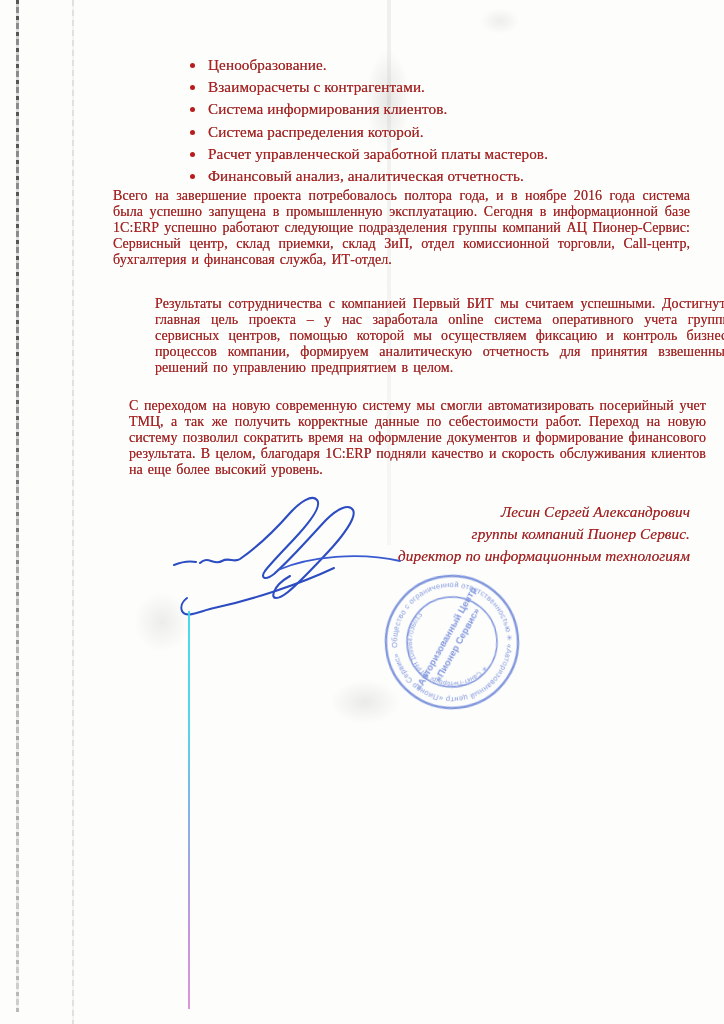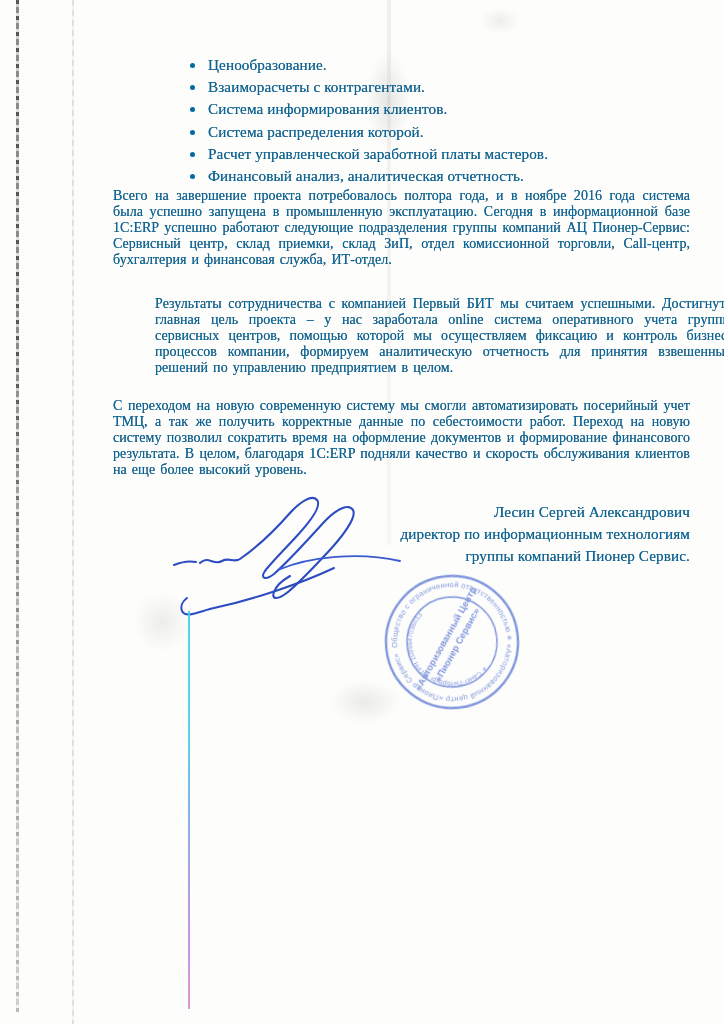--- a/index.html
+++ b/index.html
@@ -5,21 +5,21 @@
   html,body{margin:0;padding:0;}
   body{
     width:724px;height:1024px;
     background:#ffffff;
     font-family:"Liberation Serif","DejaVu Serif",serif;
     overflow:hidden;
   }
   .page{
     position:relative;width:724px;height:1024px;
     background:#fdfdfc;
-    color:#0369a1;
+    color:#b91c1c;
   }
   
   .edge-line{
     position:absolute;left:16px;top:0;width:3px;height:1012px;
     background:repeating-linear-gradient(to bottom,
       rgba(40,40,40,.78) 0 4px, rgba(120,120,120,.35) 4px 7px,
       rgba(70,70,70,.62) 7px 13px, rgba(150,150,150,.28) 13px 16px);
     -webkit-mask-image:linear-gradient(to bottom,#000 0 35%,rgba(0,0,0,.55) 70%,rgba(0,0,0,.4) 100%);
     mask-image:linear-gradient(to bottom,#000 0 35%,rgba(0,0,0,.55) 70%,rgba(0,0,0,.4) 100%);
   }
@@ -55,24 +55,24 @@
     font-size:15.2px;line-height:22.2px;letter-spacing:.1px;
   }
   ul.bullets li{padding-left:2px;}
   .para{
     position:absolute;left:113px;width:577px;
     font-size:14px;line-height:16px;
     text-align:justify;letter-spacing:.05px;word-spacing:1.5px;
   }
   .p1{top:188px;}
   .p2{top:296px;margin-left:42px;}
-  .p3{top:398px;}
+  .p3{top:398px;margin-left:16px;}
   .sig-block{
     position:absolute;right:34px;top:501px;width:420px;
-    font-size:15.2px;line-height:21.8px;text-align:right;letter-spacing:.1px;
+    font-size:15.2px;line-height:21.8px;text-align:right;letter-spacing:.1px;font-style:italic;
   }
 
   
   .signature{position:absolute;left:160px;top:478px;width:260px;height:150px;
     filter:blur(.3px);}
   .stamp{position:absolute;left:382px;top:572px;width:140px;height:140px;
     filter:blur(.45px);opacity:.85;transform:rotate(-6deg);}
   .stamp text{font-family:"Liberation Sans","DejaVu Sans",sans-serif;}
 </style>
 </head>
@@ -96,22 +96,22 @@
     <li>Расчет управленческой заработной платы мастеров.</li>
     <li>Финансовый анализ, аналитическая отчетность.</li>
   </ul>
 
   <div class="para p1 scan-text">Всего на завершение проекта потребовалось полтора года, и в ноябре 2016 года система была успешно запущена в промышленную эксплуатацию. Сегодня в информационной базе 1C:ERP успешно работают следующие подразделения группы компаний АЦ Пионер-Сервис: Сервисный центр, склад приемки, склад ЗиП, отдел комиссионной торговли, Call-центр, бухгалтерия и финансовая служба, ИТ-отдел.</div>
   <div class="para p2 scan-text">Результаты сотрудничества с компанией Первый БИТ мы считаем успешными. Достигнута главная цель проекта – у нас заработала online система оперативного учета группы сервисных центров, помощью которой мы осуществляем фиксацию и контроль бизнес-процессов компании, формируем аналитическую отчетность для принятия взвешенных решений по управлению предприятием в целом.</div>
   <div class="para p3 scan-text">С переходом на новую современную систему мы смогли автоматизировать посерийный учет ТМЦ, а так же получить корректные данные по себестоимости работ. Переход на новую систему позволил сократить время на оформление документов и формирование финансового результата. В целом, благодаря 1C:ERP подняли качество и скорость обслуживания клиентов на еще более высокий уровень.</div>
 
   <div class="sig-block scan-text">
     <div>Лесин Сергей Александрович</div>
+    <div>группы компаний Пионер Сервис.</div>
     <div>директор по информационным технологиям</div>
-    <div>группы компаний Пионер Сервис.</div>
   </div>
 
   <svg class="signature" viewBox="0 0 260 150" fill="none" stroke="#2c4cc2" stroke-linecap="round" stroke-linejoin="round">
     <path d="M 14 87 Q 26 82 36 84" stroke-width="2"></path>
     <path stroke-width="2.1" d="M 40 85
              c 8 -8 14 3 22 -2
              c 7 -4 12 2 18 -2
              c 20 -14 36 -30 50 -46
              c 10 -11 22 -19 27 -13
              c 5 6 -8 23 -22 38

